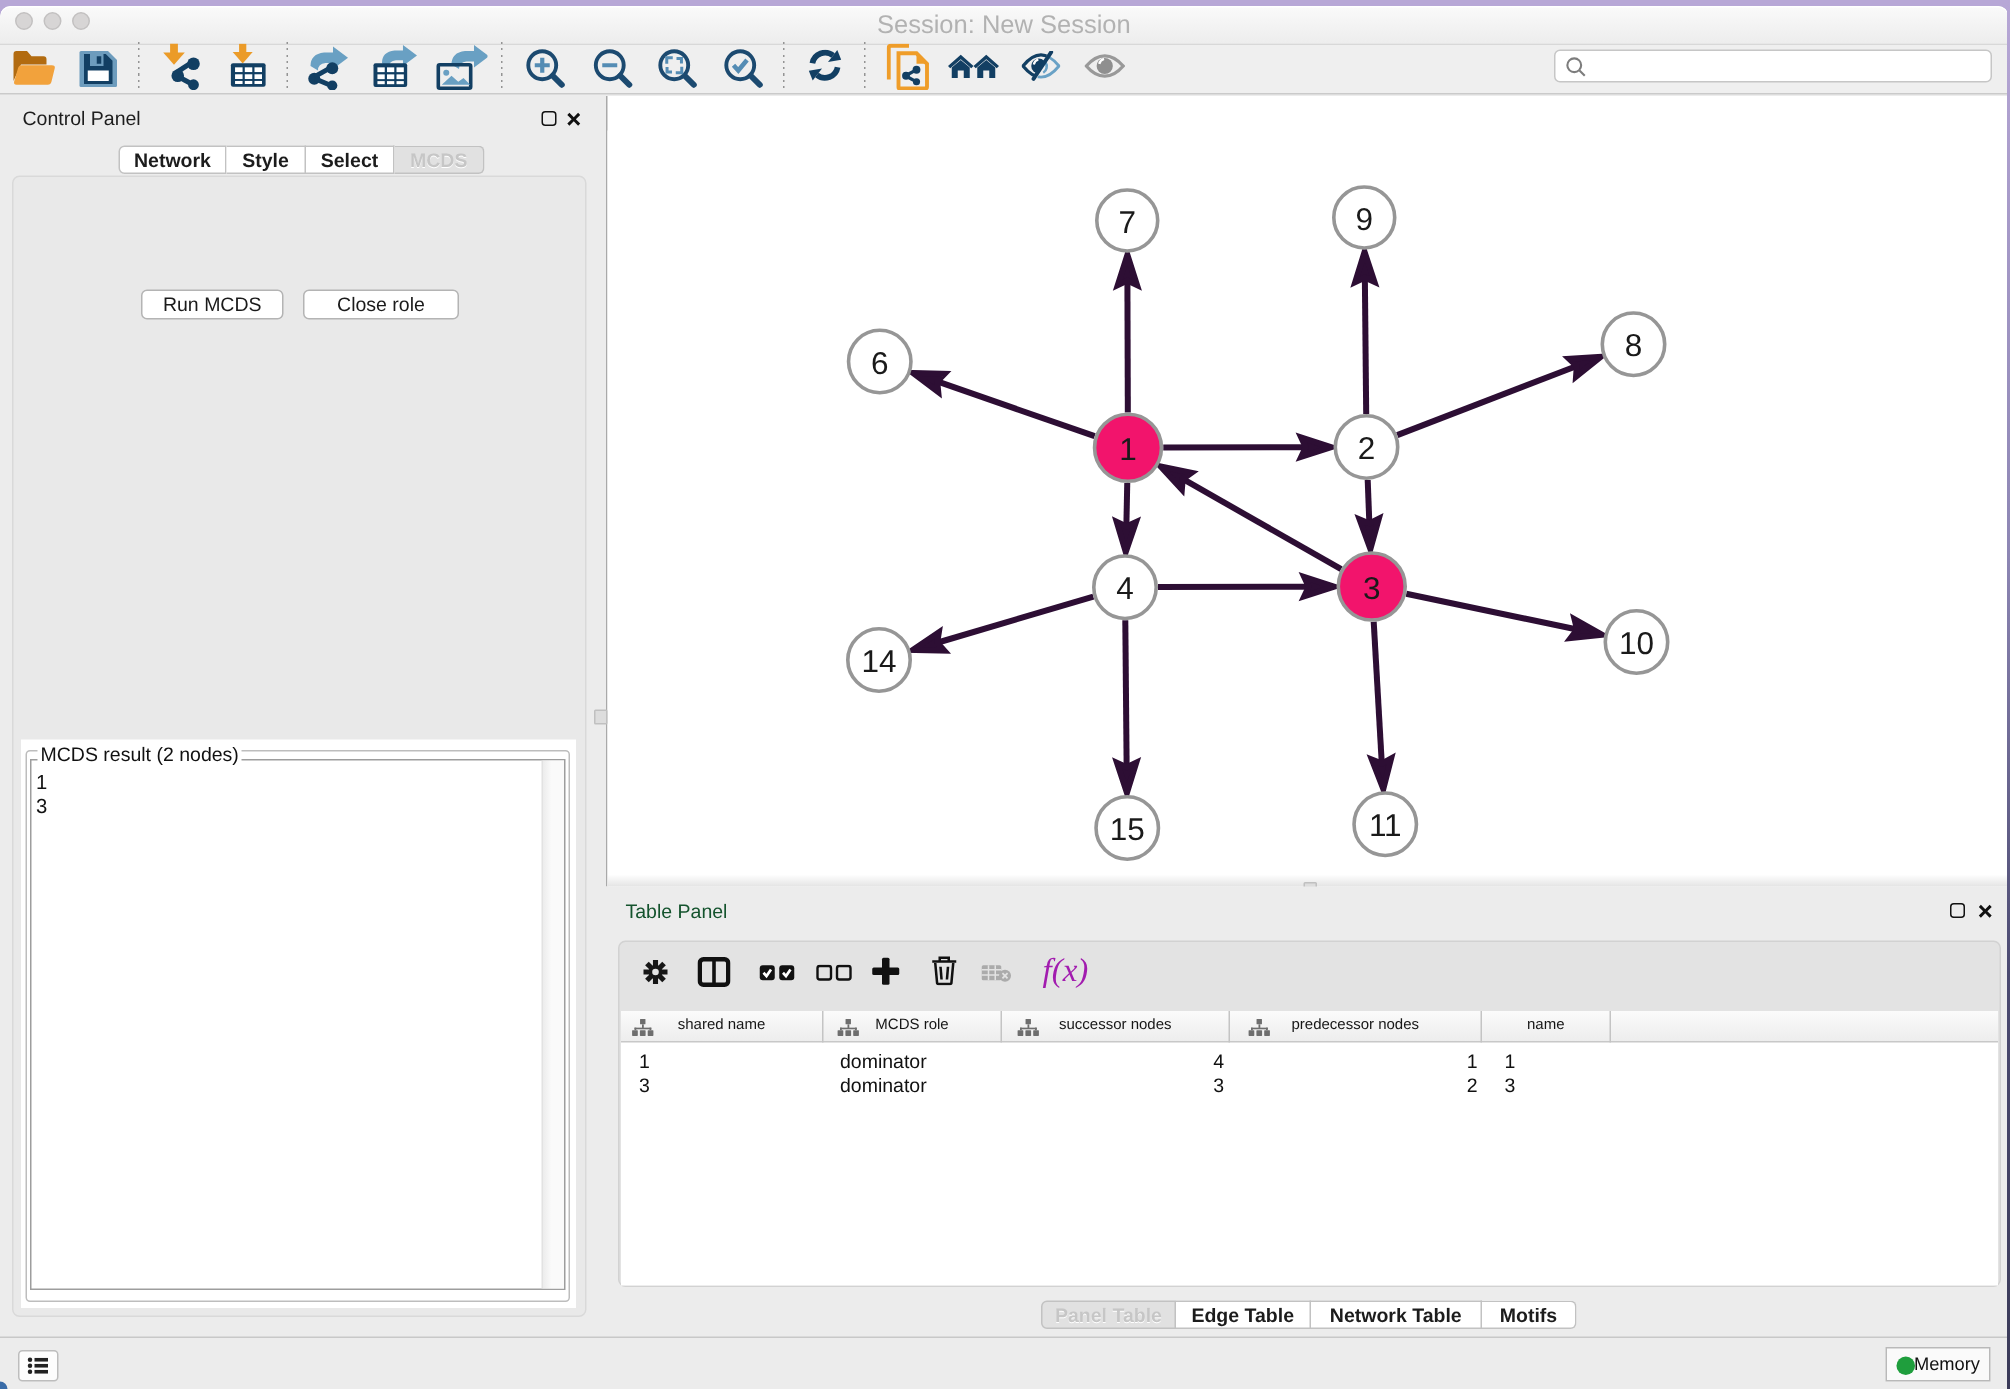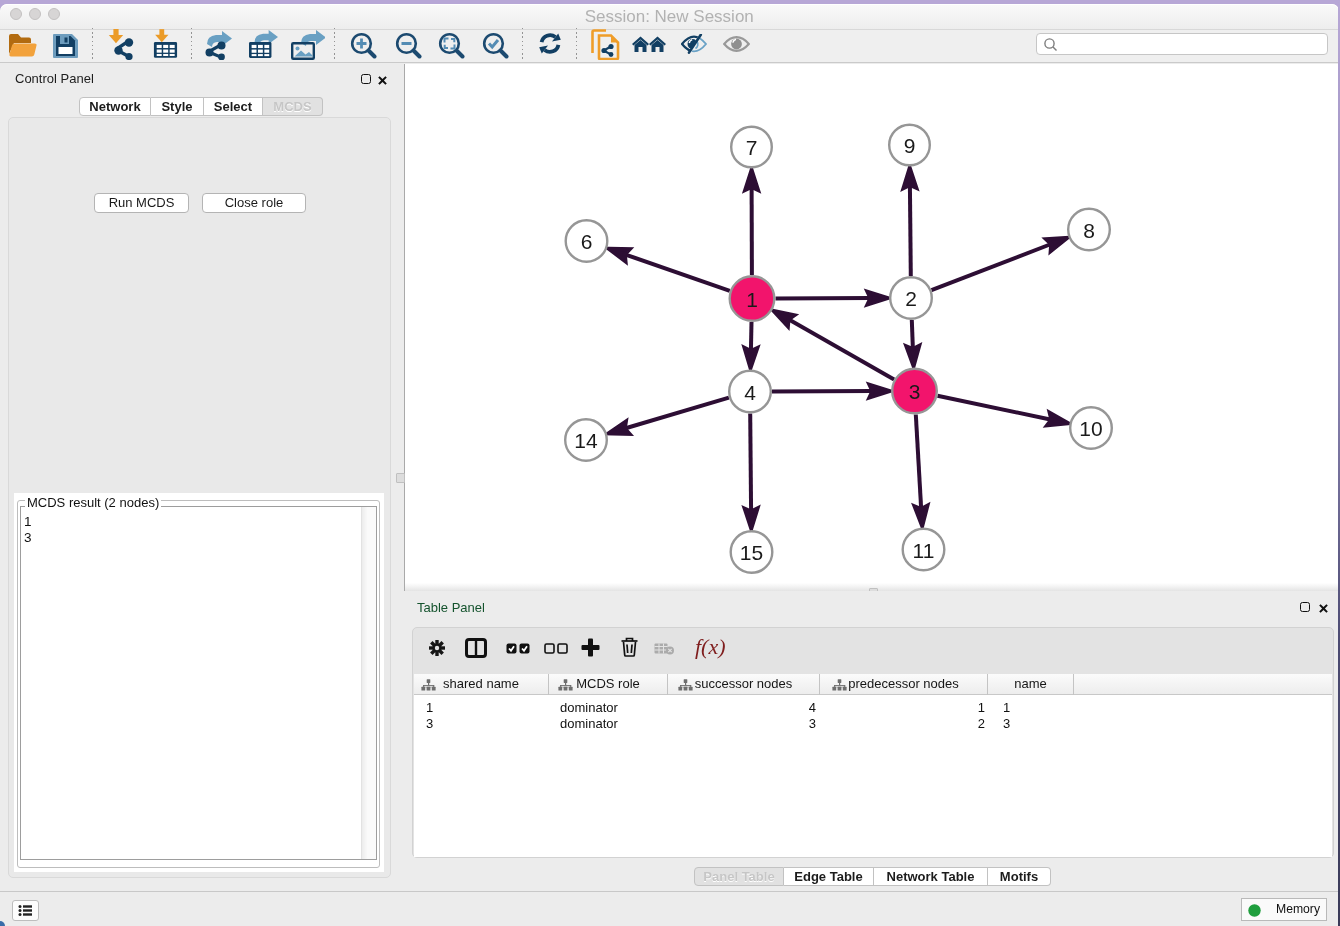--- a/index.html
+++ b/index.html
@@ -40,29 +40,29 @@
 #focus-tri{position:absolute;left:0;top:0;width:0;height:0;border-top:5px solid #3f6fc0;border-right:5px solid transparent}
 #canvas{position:absolute;left:0;top:23px;width:936px;height:504px;background:#fff}
 #canvas-fade{position:absolute;left:0;top:519px;width:936px;height:8px;background:linear-gradient(rgba(236,236,236,0),#e4e4e4)}
 #hhandle{position:absolute;left:464px;top:524px;width:9px;height:5px;background:#ddd;border:1px solid #c0c0c0;border-radius:1px}
 #vhandle{position:absolute;left:396px;top:469.5px;width:9px;height:10px;background:#ddd;border:1px solid #c0c0c0;border-radius:1px}
 
 #tpanel{position:absolute;left:404px;top:587.5px;width:936px;height:300px;background:#ececec}
 #tp-title{position:absolute;left:13px;top:9px;font-size:13px;color:#14532d}
 #tp-box{position:absolute;left:8px;top:36px;width:922px;height:231px;background:#e3e3e3;border:1px solid #d2d2d2;border-radius:5px}
 #tp-table{position:absolute;left:1px;top:46px;width:918px;height:183px;background:#fff}
-#thead{position:absolute;left:0;top:0;width:100%;height:21px;background:linear-gradient(#fbfbfb,#ededed);border-bottom:1px solid #c8c8c8;font-size:13px;color:#161616}
+#thead{position:absolute;left:0;top:0;width:100%;height:21px;background:linear-gradient(#fbfbfb,#ededed);border-bottom:1px solid #c8c8c8;font-size:10px;color:#161616}
 .hcell{position:absolute;top:0;height:21px;border-right:1px solid #c4c4c4;text-align:center;line-height:20px}
 .hico{position:absolute;top:5px}
 .trow{position:absolute;font-size:13px;color:#111;height:16px;line-height:16px}
 #tp-tabs{left:290px;top:276px}
 
 #status{position:absolute;left:0;top:887.5px;width:100%;height:35px;background:#ececec;border-top:1px solid #c8c8c8}
 #sb-left{position:absolute;left:12px;top:8px;width:27px;height:21px;background:#fdfdfd;border:1px solid #bdbdbd;border-radius:3px}
-#sb-mem{position:absolute;right:11.5px;top:6px;width:86px;height:23px;background:#fafafa;border:1px solid #b9b9b9;font-size:12.2px;color:#111;line-height:21px;text-align:right;padding-right:6px}
+#sb-mem{position:absolute;right:11.5px;top:6px;width:70px;height:23px;background:#fafafa;border:1px solid #b9b9b9;font-size:12.2px;color:#111;line-height:21px;text-align:right;padding-right:6px}
 .flt{position:absolute;width:10px;height:10px;border:1.6px solid #111;border-radius:2.5px;background:transparent}
 .clx{position:absolute}
 </style></head>
 <body>
 <div id="win">
   <div id="titlebar">
     <div class="tl" style="left:9.5px"></div>
     <div class="tl" style="left:28.5px"></div>
     <div class="tl" style="left:48px"></div>
     <div id="wtitle">Session: New Session</div>
@@ -390,21 +390,21 @@
             <line x1="0.5" y1="7" x2="13.5" y2="7"></line>
             <line x1="5" y1="0.5" x2="5" y2="10.5"></line>
             <line x1="9.5" y1="0.5" x2="9.5" y2="10.5"></line>
           </g>
           <circle cx="16" cy="7.5" r="4" fill="#ababab"></circle>
           <g stroke="#e3e3e3" stroke-width="1.2">
             <line x1="14.3" y1="5.8" x2="17.7" y2="9.2"></line>
             <line x1="17.7" y1="5.8" x2="14.3" y2="9.2"></line>
           </g>
         </svg>
-      <div style="position:absolute;left:282px;top:6px;font-family:'Liberation Serif',serif;font-style:italic;font-size:22px;color:#7f1d1d">f(x)</div>
+      <div style="position:absolute;left:282px;top:6px;font-family:'Liberation Serif',serif;font-style:italic;font-size:22px;color:#a21caf">f(x)</div>
       <div id="tp-table">
         <div id="thead">
           <div class="hcell" style="left:0;width:135px">shared name</div>
           <div class="hcell" style="left:135px;width:119px">MCDS role</div>
           <div class="hcell" style="left:254px;width:152px">successor nodes</div>
           <div class="hcell" style="left:406px;width:168px">predecessor nodes</div>
           <div class="hcell" style="left:574px;width:86px">name</div>
           <svg class="hico" style="left:7px" width="15" height="12" viewBox="0 0 15 12">
               <g fill="#6e6e6e">
                 <rect x="5.7" y="0.3" width="3.6" height="3.6" rx="0.4"></rect>

